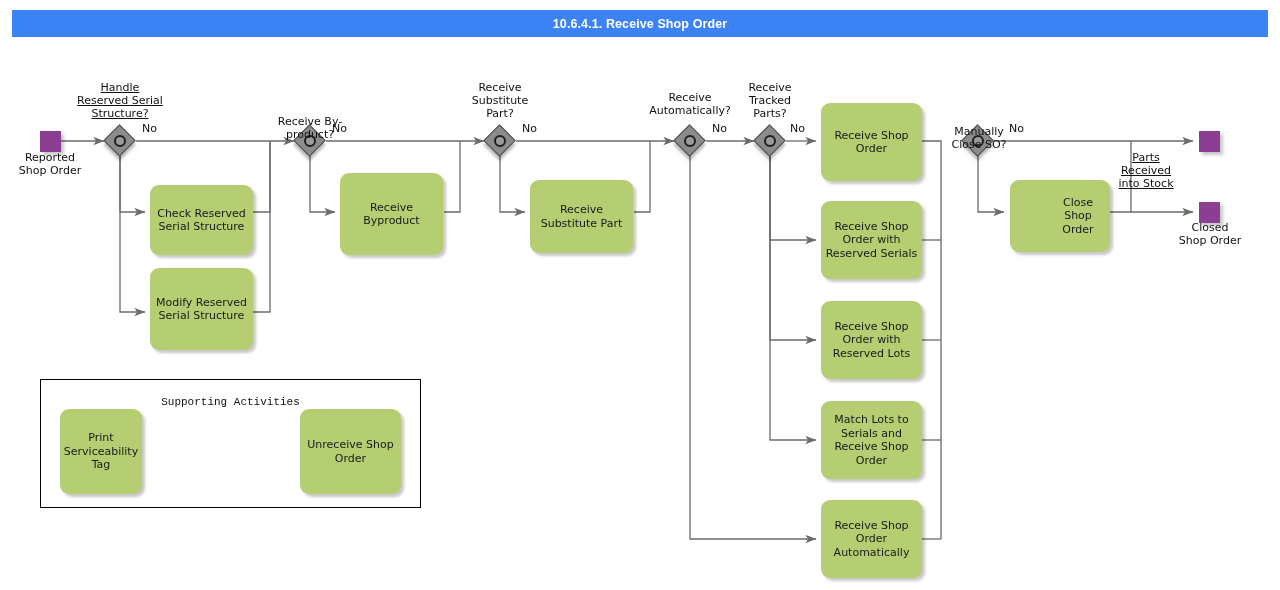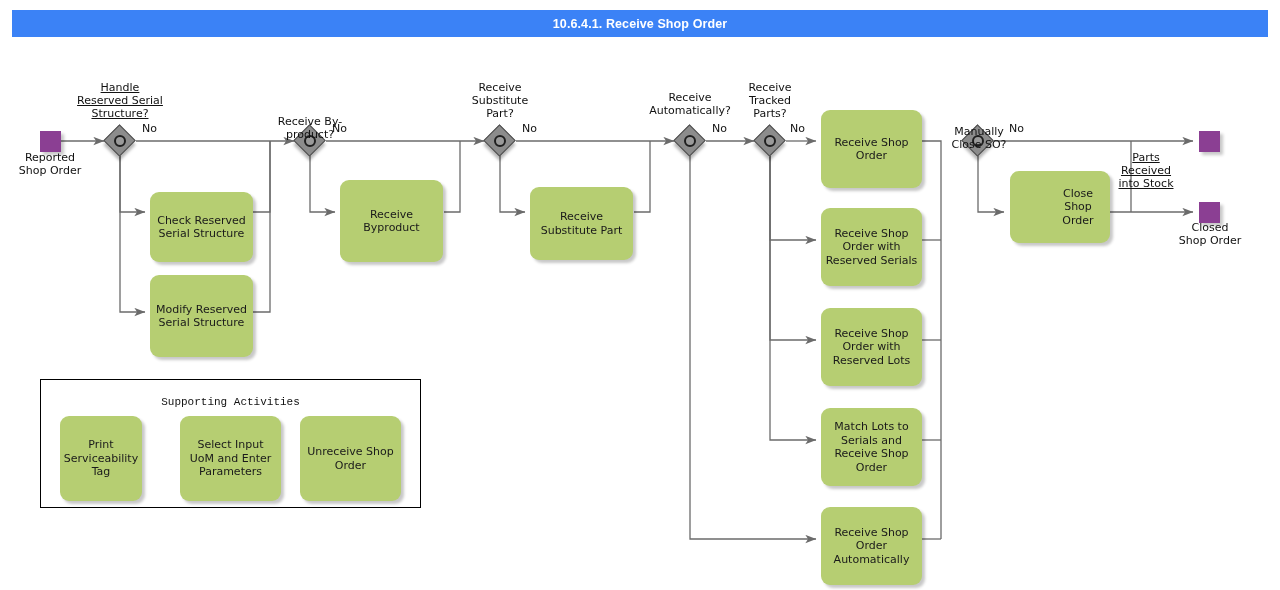--- a/index.html
+++ b/index.html
@@ -54,21 +54,20 @@
     align-items: center;
     justify-content: center;
     text-align: center;
     font-family: "DejaVu Sans", sans-serif;
     font-size: 11px;
     color: #1a1a1a;
     line-height: 13.5px;
     padding: 2px 4px;
     box-sizing: border-box;
     white-space: pre-line;
-    margin-top: 7px;
   }
   
   .gateway {
     position: absolute;
     width: 30px;
     height: 30px;
   }
   .gateway .dia {
     position: absolute;
     left: 3px; top: 3px;
@@ -283,37 +282,34 @@
 
   <div class="task" style="left:821px; top:401px; width:101px; height:78px;">Match Lots to
 Serials and
 Receive Shop
 Order</div>
 
   <div class="task" style="left:821px; top:500px; width:101px; height:78px;">Receive Shop
 Order
 Automatically</div>
 
-  <div class="task" style="left:1010px; top:164px; width:100px; height:72px;padding-left:40px;">Close Shop
+  <div class="task" style="left:1010px; top:180px; width:100px; height:72px;padding-left:40px;">Close Shop
 Order</div>
 
   <div class="event" style="left:1199px; top:131px;"></div>
   <div class="label" style="left:1096px; top:151px; width:100px;text-decoration:underline;">Parts
 Received
 into Stock</div>
 
   <div class="event" style="left:1199px; top:202px;"></div>
   <div class="label" style="left:1160px; top:221px; width:100px;">Closed
 Shop Order</div>
 
   <div id="support-group"></div>
   <div id="support-title">Supporting Activities</div>
 
   <div class="task" style="left:60px; top:409px; width:82px; height:85px;">Print
 Serviceability
 Tag</div>
-  <div class="task" style="left:180px; top:409px; width:101px; height:85px;">Select Input
-UoM and Enter
-Parameters</div>
   <div class="task" style="left:300px; top:409px; width:101px; height:85px;">Unreceive Shop
 Order</div>
 
 </div>
 
 </body></html>

